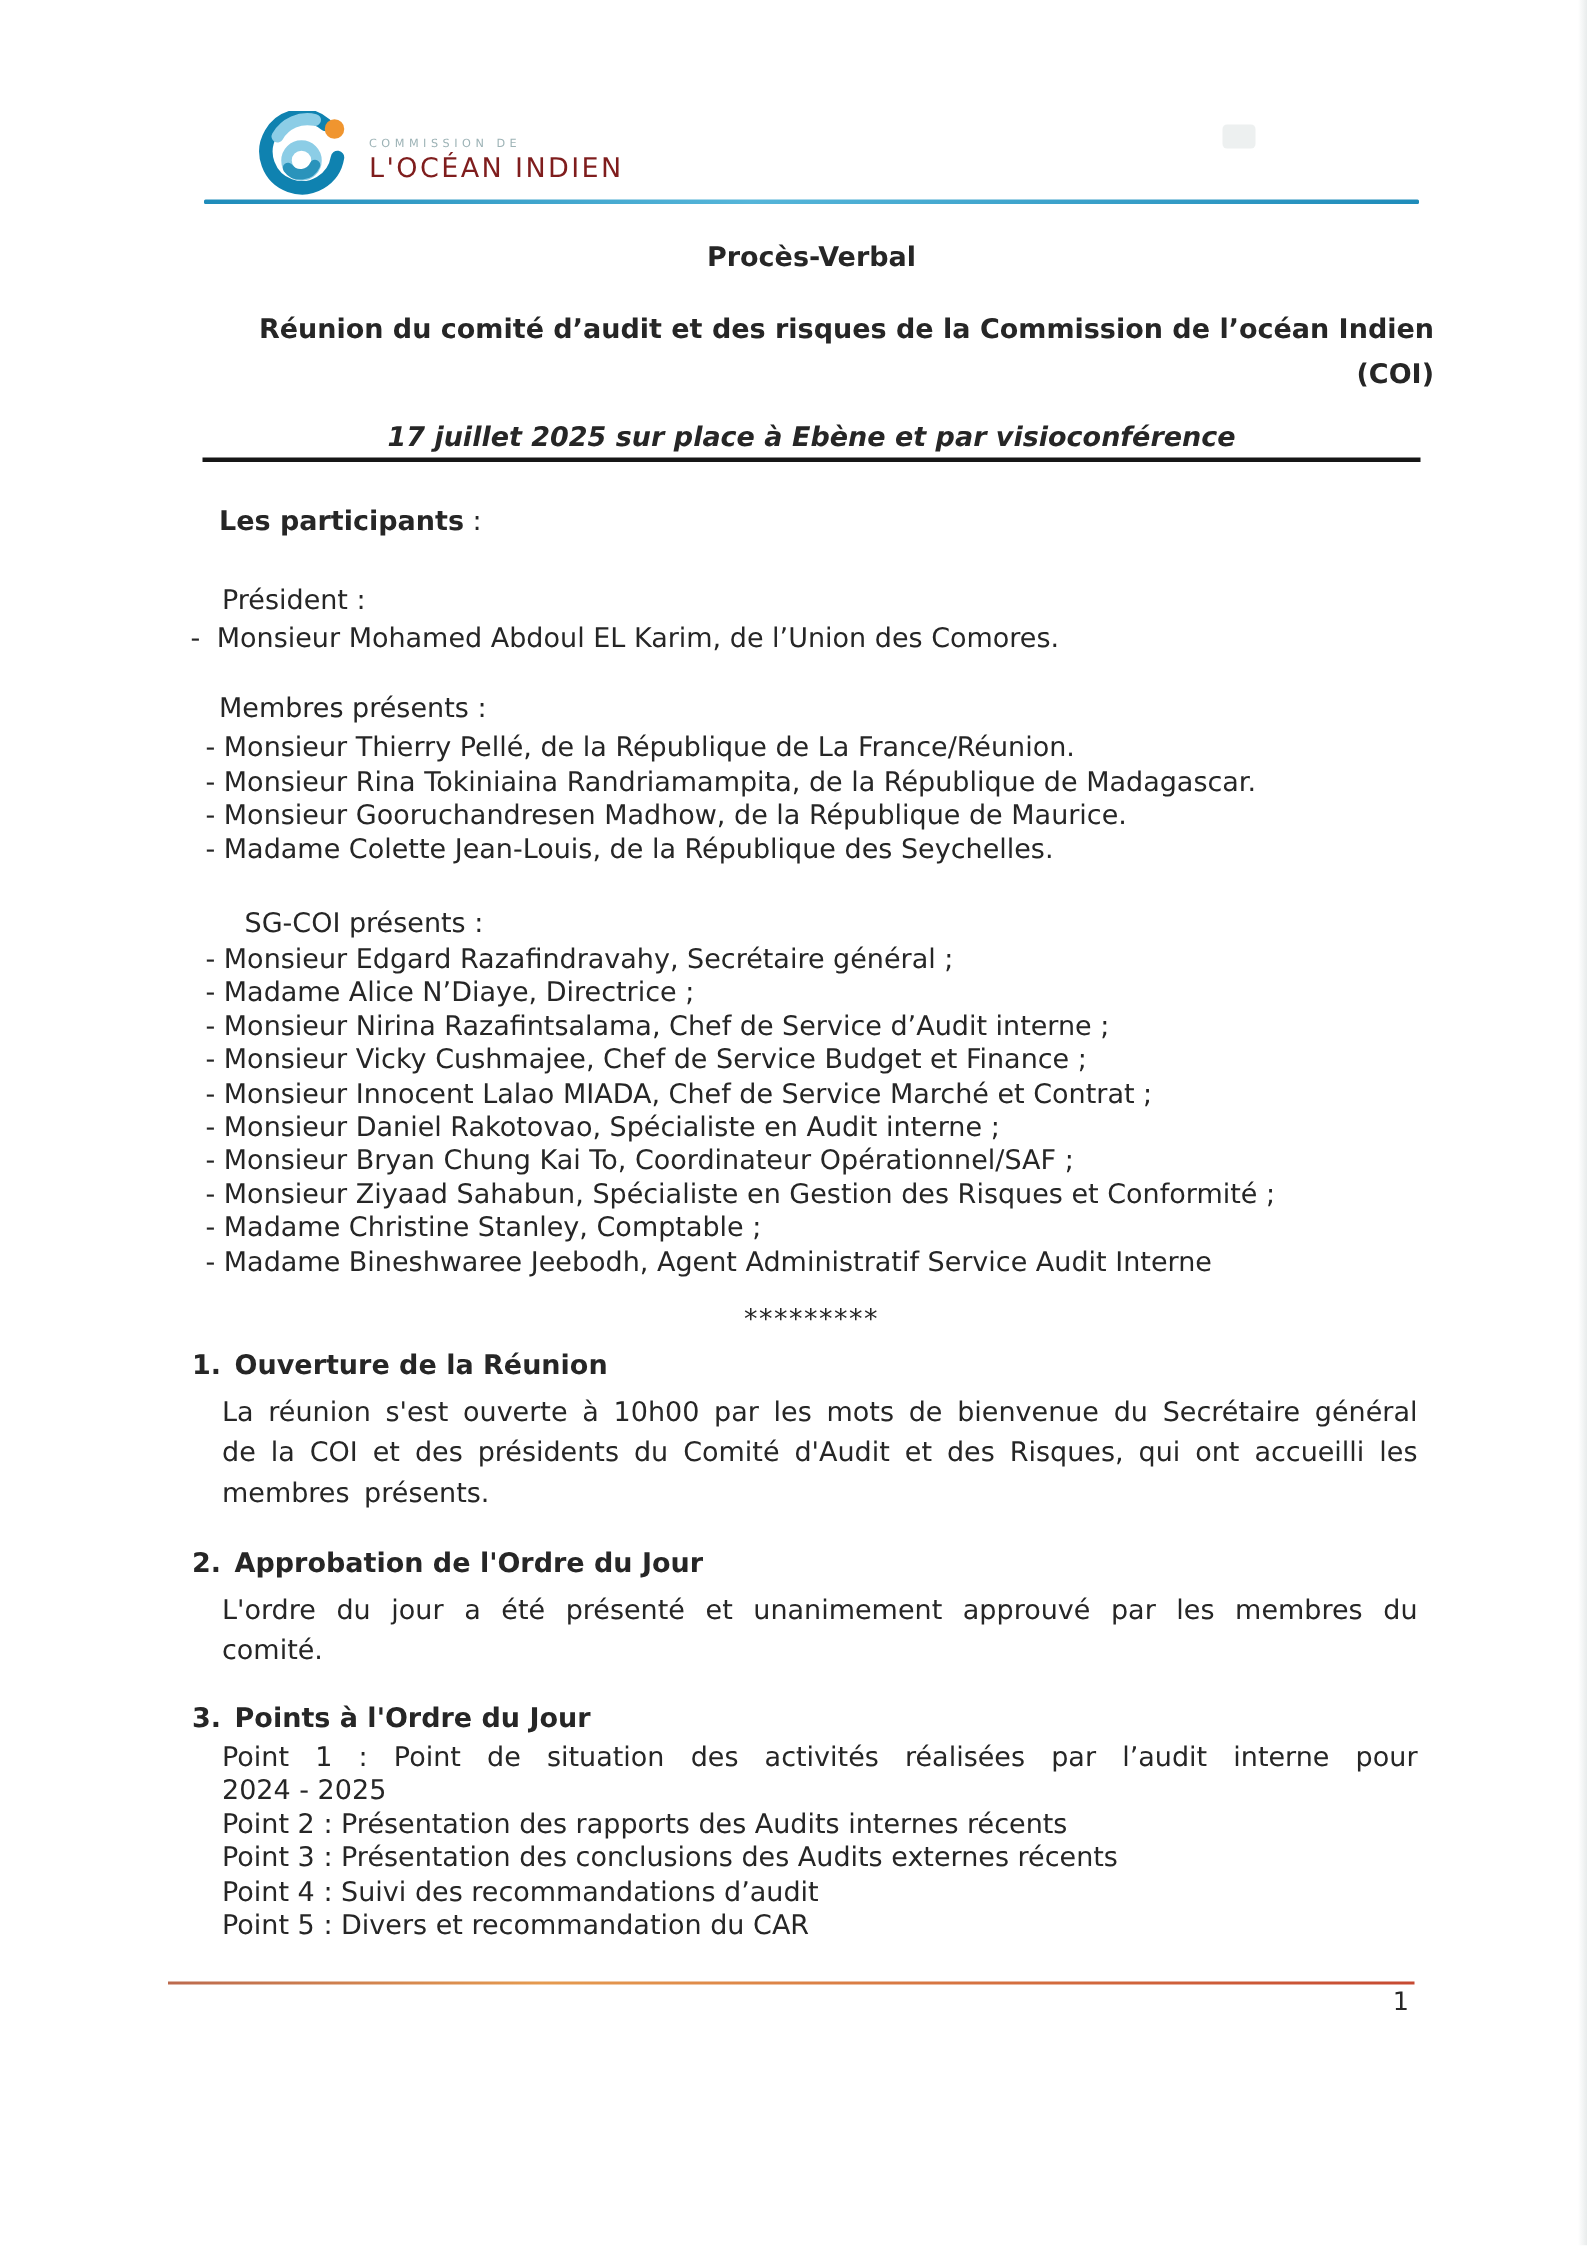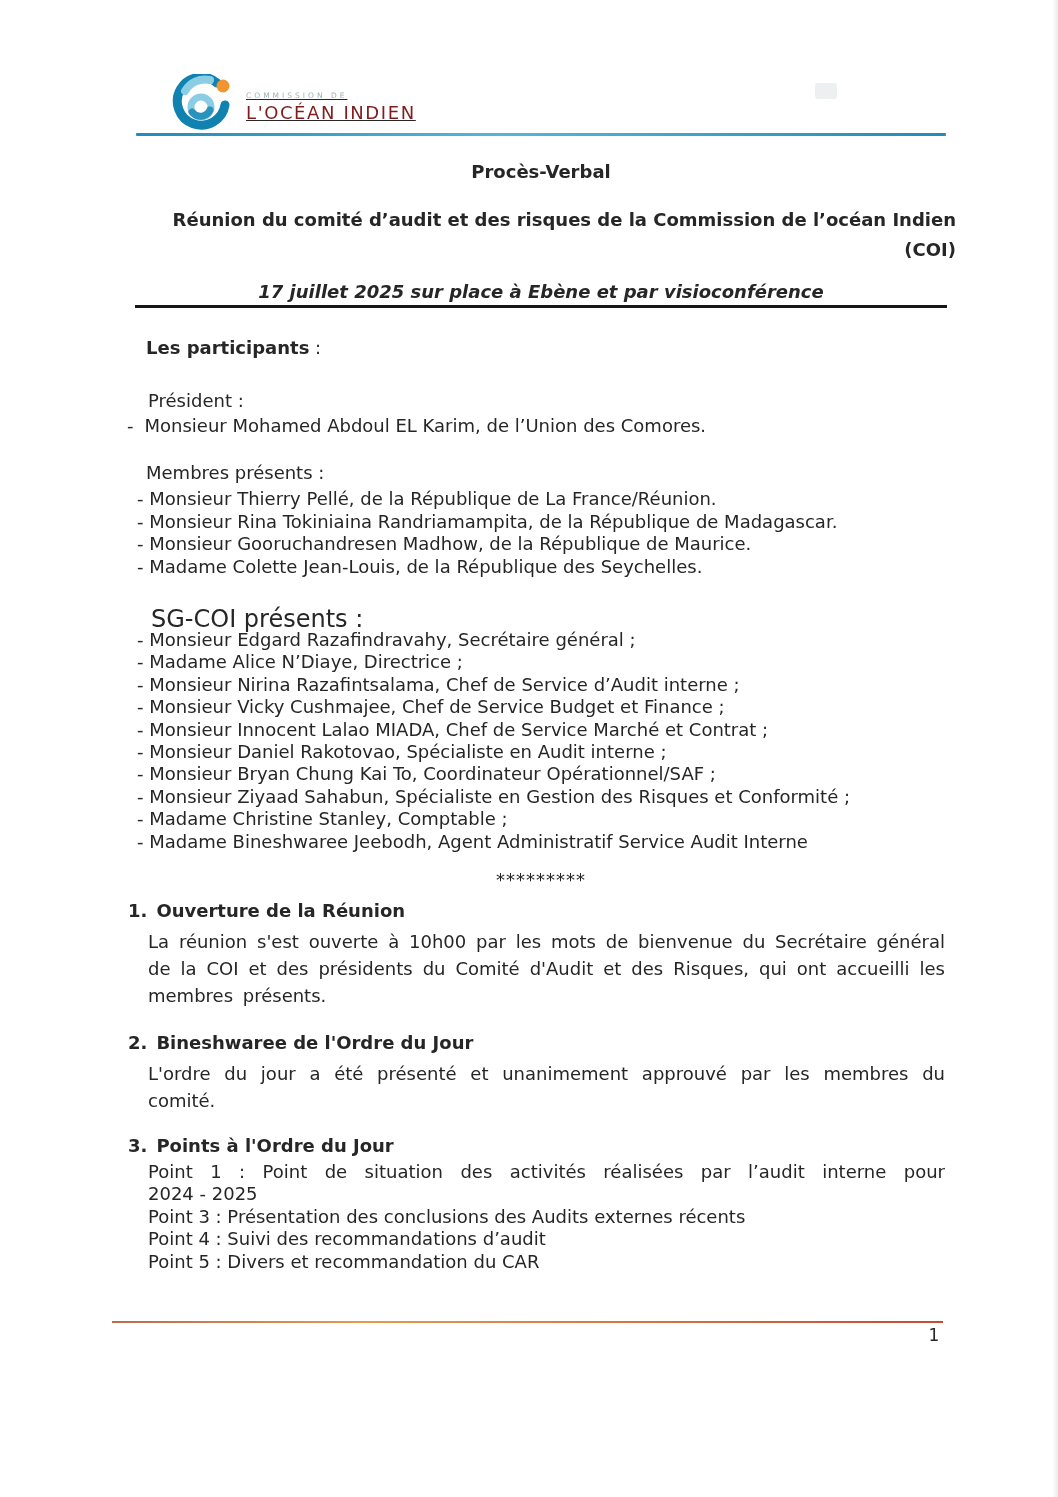--- a/index.html
+++ b/index.html
@@ -7,21 +7,21 @@
     width:1058px; height:1497px;
     background:#ffffff;
     position:relative;
     font-family:"DejaVu Sans", sans-serif;
     color:#262626;
     overflow:hidden;
   }
   .abs { position:absolute; }
 
   
-  .logo-row { left:172px; top:74px; display:flex; align-items:center; gap:12px;text-decoration:underline; }
+  .logo-row { left:172px; top:74px; display:flex; align-items:center; gap:12px; }
   .logo-text { display:flex; flex-direction:column; gap:2px; padding-top:6px; }
   .org-line1 { font-size:7.5px; letter-spacing:3px; color:#9db3b6; }
   .org-line2 { font-size:18px; letter-spacing:1.6px; color:#7f1d1d; }
   .ring-dark  { stroke:var(--logo-teal-dark); }
   .ring-mid   { stroke:var(--logo-teal-mid); }
   .ring-light { stroke:var(--logo-teal-light); }
   .dot-orange { fill:var(--logo-orange); }
 
   .rule-blue {
     left:136px; top:133px; width:810px; height:3px;
@@ -38,21 +38,21 @@
   .rule-black { left:135px; top:305px; width:812px; height:2.5px;
     background:var(--rule-black); }
 
   
   .participants-heading { left:146px; top:337px; font-size:18px; }
   .participants-heading b { font-weight:bold; }
   .president-label { left:148px; top:390px; font-size:18px; }
   .president-item { left:127px; top:415px; display:flex; gap:11px; font-size:18px; }
   .members-label { left:146px; top:462px; font-size:18px; }
   .members-list { left:137px; top:488px; width:815px; font-size:18px; line-height:22.5px; }
-  .sg-label { left:151px; top:605px; font-size:24px; }
+  .sg-label { left:163px; top:605px; font-size:18px; }
   .sg-list { left:137px; top:629px; width:815px; font-size:18px; line-height:22.4px; }
   .separator-stars { left:137px; top:869px; width:808px; text-align:center;
     font-size:18px; letter-spacing:1px; }
 
   
   .sec { left:128px; width:820px; }
   .sec-head { display:flex; gap:9px; font-weight:bold; font-size:18px; }
   .sec-body { margin:7px 0 0 20px; width:797px; text-align:justify;
     word-spacing:4px; line-height:27px; font-size:18px; }
   .points { margin:5px 0 0 20px; width:797px; font-size:18px; line-height:22.4px; }
@@ -136,33 +136,34 @@
   <div class="sec-head">
     <span class="sec-num">1.</span>
     <span class="sec-title">Ouverture de la Réunion</span>
   </div>
   <p class="sec-body">La réunion s'est ouverte à 10h00 par les mots de bienvenue du Secrétaire général de la COI et des présidents du Comité d'Audit et des Risques, qui ont accueilli les membres présents.</p>
 </section>
 
 <section class="abs sec sec-2">
   <div class="sec-head">
     <span class="sec-num">2.</span>
-    <span class="sec-title">Bineshwaree de l'Ordre du Jour</span>
+    <span class="sec-title">Approbation de l'Ordre du Jour</span>
   </div>
   <p class="sec-body">L'ordre du jour a été présenté et unanimement approuvé par les membres du comité.</p>
 </section>
 
 <section class="abs sec sec-3">
   <div class="sec-head">
     <span class="sec-num">3.</span>
     <span class="sec-title">Points à l'Ordre du Jour</span>
   </div>
   <div class="points">
       <div class="point-line">Point 1 : Point de situation des activités réalisées par l’audit interne pour</div>
       <div class="point-line">2024 - 2025</div>
+      <div class="point-line">Point 2 : Présentation des rapports des Audits internes récents</div>
       <div class="point-line">Point 3 : Présentation des conclusions des Audits externes récents</div>
       <div class="point-line">Point 4 : Suivi des recommandations d’audit</div>
       <div class="point-line">Point 5 : Divers et recommandation du CAR</div>
     </div>
 </section>
 
 <div class="abs rule-footer"></div>
 <div class="abs page-number">1</div>
 
 </body></html>

